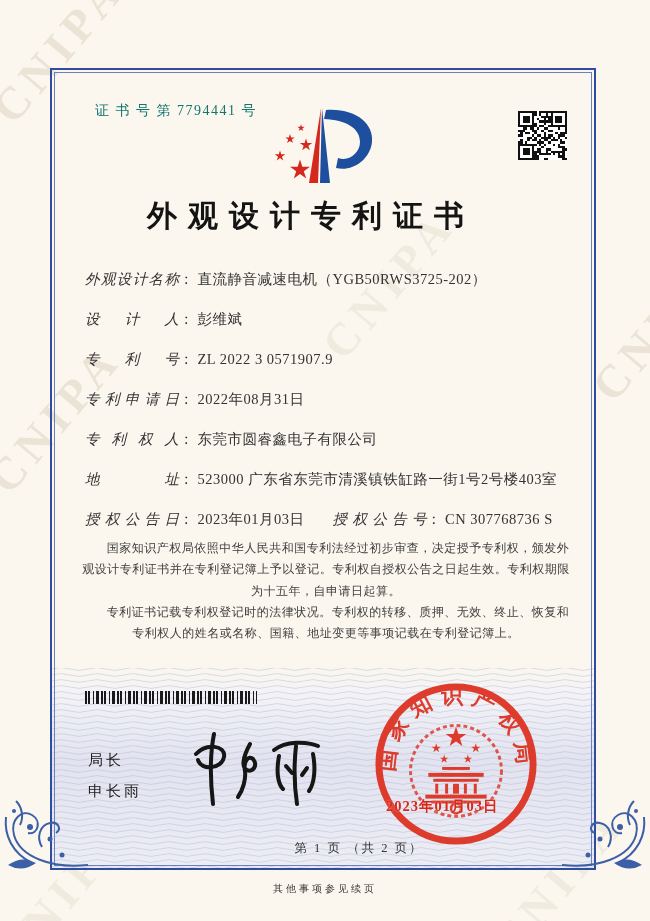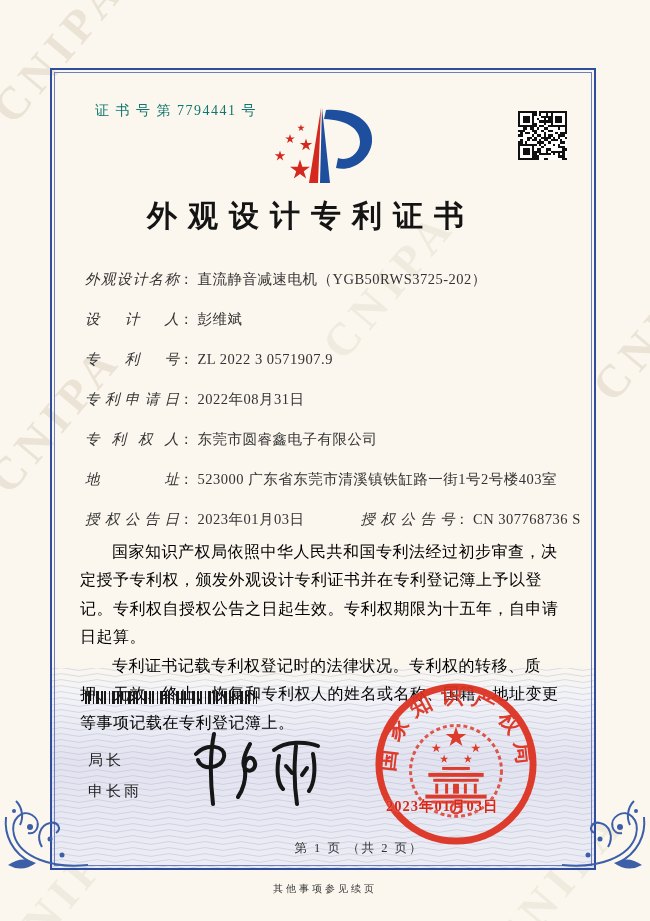--- a/index.html
+++ b/index.html
@@ -21,24 +21,24 @@
   .qr .c{background:transparent;}
   .qr .c.d{background:#111;}
   .title{position:absolute;left:38px;top:196px;width:546px;z-index:3;text-align:center;
          font-size:30px;font-weight:bold;letter-spacing:11px;color:#141414;}
   
   .fields{position:absolute;left:85px;top:268px;width:486px;z-index:3;font-size:14.5px;color:#333;}
   .field-row{margin-bottom:16px;line-height:1.65;white-space:nowrap;}
   .flabel{display:inline-block;width:94px;text-align:justify;text-align-last:justify;vertical-align:bottom;font-style:italic;}
   .fcolon{margin-right:4px;}
   .fvalue{letter-spacing:0.5px;}
-  .dual{display:flex;gap:56px;}
-  
-  .paras{position:absolute;left:80px;top:538px;width:492px;z-index:3;font-size:16px;
-         line-height:1.78;color:#000000;}
+  .dual{display:flex;gap:28px;}
+  
+  .paras{position:absolute;left:80px;top:538px;width:492px;z-index:3;font-size:12px;
+         line-height:1.78;color:#404040;text-align:center;}
   .paras p{margin:0;text-indent:2em;letter-spacing:0.5px;}
   
   .band{position:absolute;left:52px;top:654px;width:542px;height:214px;z-index:1;}
   .barcode{position:absolute;left:85px;top:691px;width:172px;height:13px;z-index:3;
      background:repeating-linear-gradient(90deg,#191919 0 2px,transparent 2px 3px,#191919 3px 5px,
      transparent 5px 8px,#191919 8px 9px,transparent 9px 11px,#191919 11px 14px,transparent 14px 16px);}
   .bureau{position:absolute;left:88px;top:744px;z-index:3;font-family:"Liberation Sans","DejaVu Sans",sans-serif;
           font-size:15px;color:#1c1c1c;letter-spacing:3px;line-height:31px;}
   .sign{position:absolute;left:182px;top:722px;width:170px;height:96px;z-index:3;}
   

